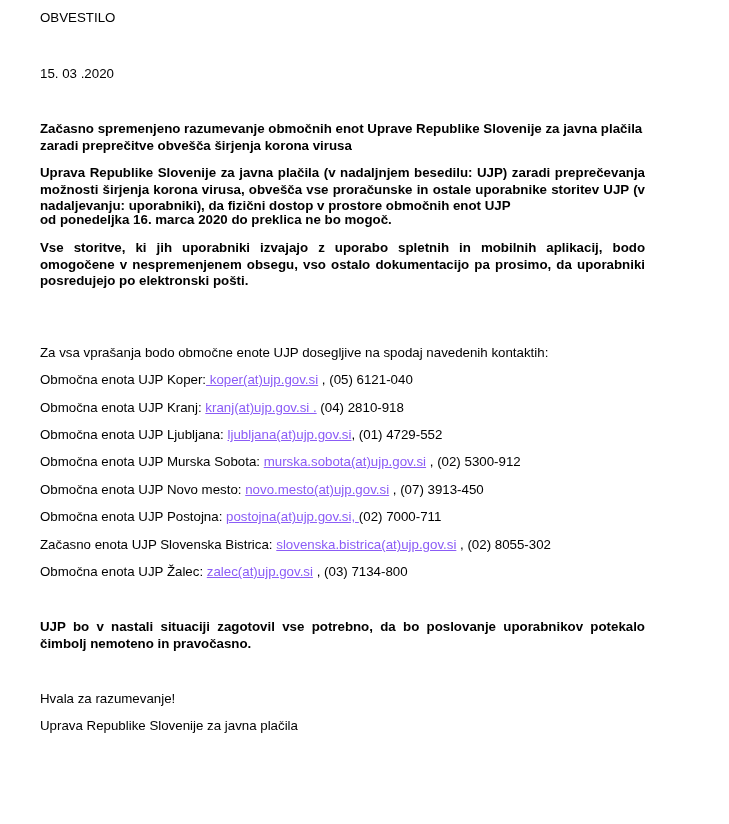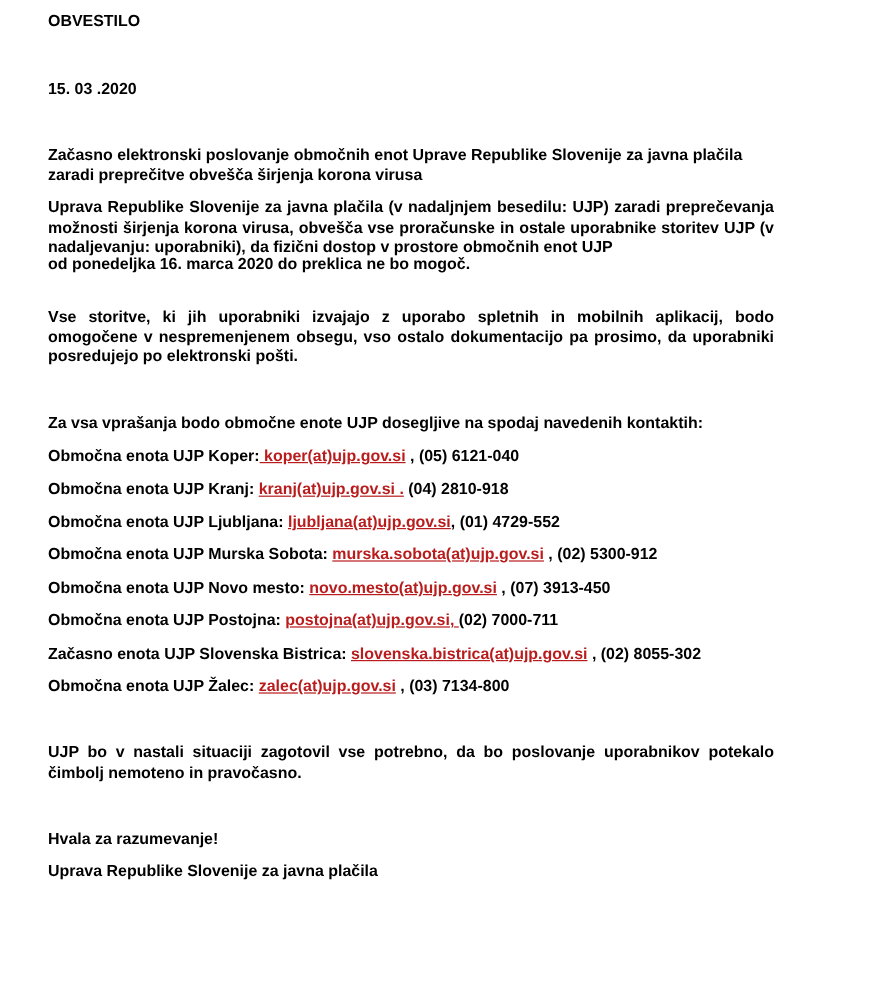--- a/index.html
+++ b/index.html
@@ -2,40 +2,40 @@
 <html><head>
 <meta charset="utf-8">
 <style>
   html, body { margin: 0; padding: 0; background: #ffffff; }
   body {
     width: 729px; height: 824px; overflow: hidden; position: relative;
     font-family: "Liberation Sans", sans-serif; color: #000000;
     font-size: 13.3px;
   }
   .page { position: absolute; left: 40px; top: 0; width: 605px; }
-  .line { position: absolute; left: 0; white-space: nowrap; line-height: 16px; font-weight: bold; }
+  .line { position: absolute; left: 0; white-space: nowrap; line-height: 16px; }
   .just { position: absolute; left: 0; width: 605px; line-height: 16.5px; text-align: justify; font-weight: bold; }
   .bold { font-weight: bold; }
-  a.link { color: #b91c1c; text-decoration: underline; }
+  a.link { color: #8b5cf6; text-decoration: underline; }
 </style>
 </head>
 <body>
 
 <div class="page">
   <div class="line" style="top:10px">OBVESTILO</div>
   <div class="line" style="top:66px">15. 03 .2020</div>
 
-  <div class="line bold" style="top:121px">Začasno elektronski poslovanje območnih enot Uprave Republike Slovenije za javna plačila</div>
+  <div class="line bold" style="top:121px">Začasno spremenjeno razumevanje območnih enot Uprave Republike Slovenije za javna plačila</div>
   <div class="line bold" style="top:138px">zaradi preprečitve obvešča širjenja korona virusa</div>
 
   <div class="just" style="top:165px">Uprava Republike Slovenije za javna plačila (v nadaljnjem besedilu: UJP) zaradi preprečevanja možnosti širjenja korona virusa, obvešča vse proračunske in ostale uporabnike storitev UJP (v nadaljevanju: uporabniki), da fizični dostop v prostore območnih enot UJP</div>
 
   <div class="line bold" style="top:212px">od ponedeljka 16. marca 2020 do preklica ne bo mogoč.</div>
 
-  <div class="just" style="top:256px">Vse storitve, ki jih uporabniki izvajajo z uporabo spletnih in mobilnih aplikacij, bodo omogočene v nespremenjenem obsegu, vso ostalo dokumentacijo pa prosimo, da uporabniki posredujejo po elektronski pošti.</div>
+  <div class="just" style="top:240px">Vse storitve, ki jih uporabniki izvajajo z uporabo spletnih in mobilnih aplikacij, bodo omogočene v nespremenjenem obsegu, vso ostalo dokumentacijo pa prosimo, da uporabniki posredujejo po elektronski pošti.</div>
 
   <div class="line" style="top:345px">Za vsa vprašanja bodo območne enote UJP dosegljive na spodaj navedenih kontaktih:</div>
 
   <div>
     <div class="line" style="top:372px">
       <span>Območna enota UJP Koper:</span><a class="link"> koper(at)ujp.gov.si</a><span> , (05) 6121-040</span>
     </div>
     <div class="line" style="top:400px">
       <span>Območna enota UJP Kranj: </span><a class="link">kranj(at)ujp.gov.si .</a><span> (04) 2810-918</span>
     </div>

